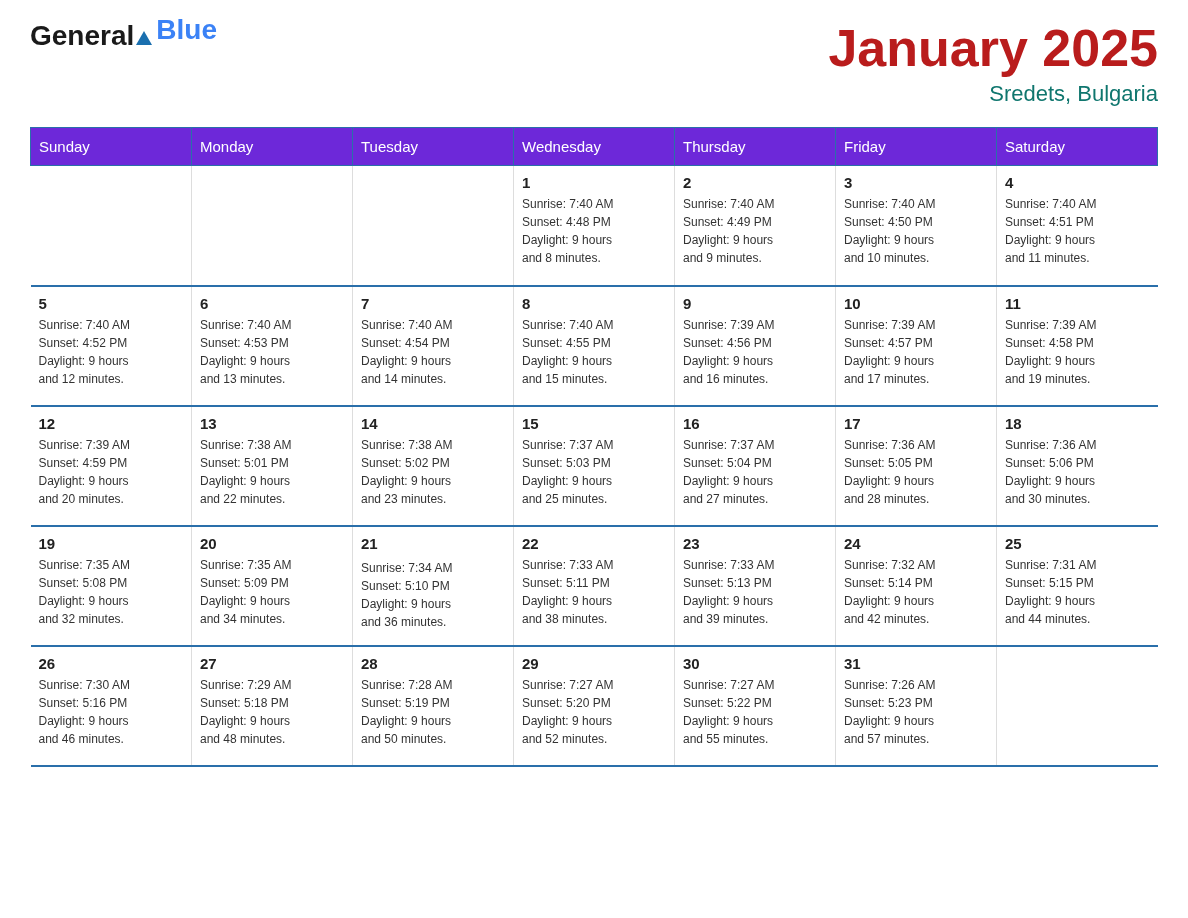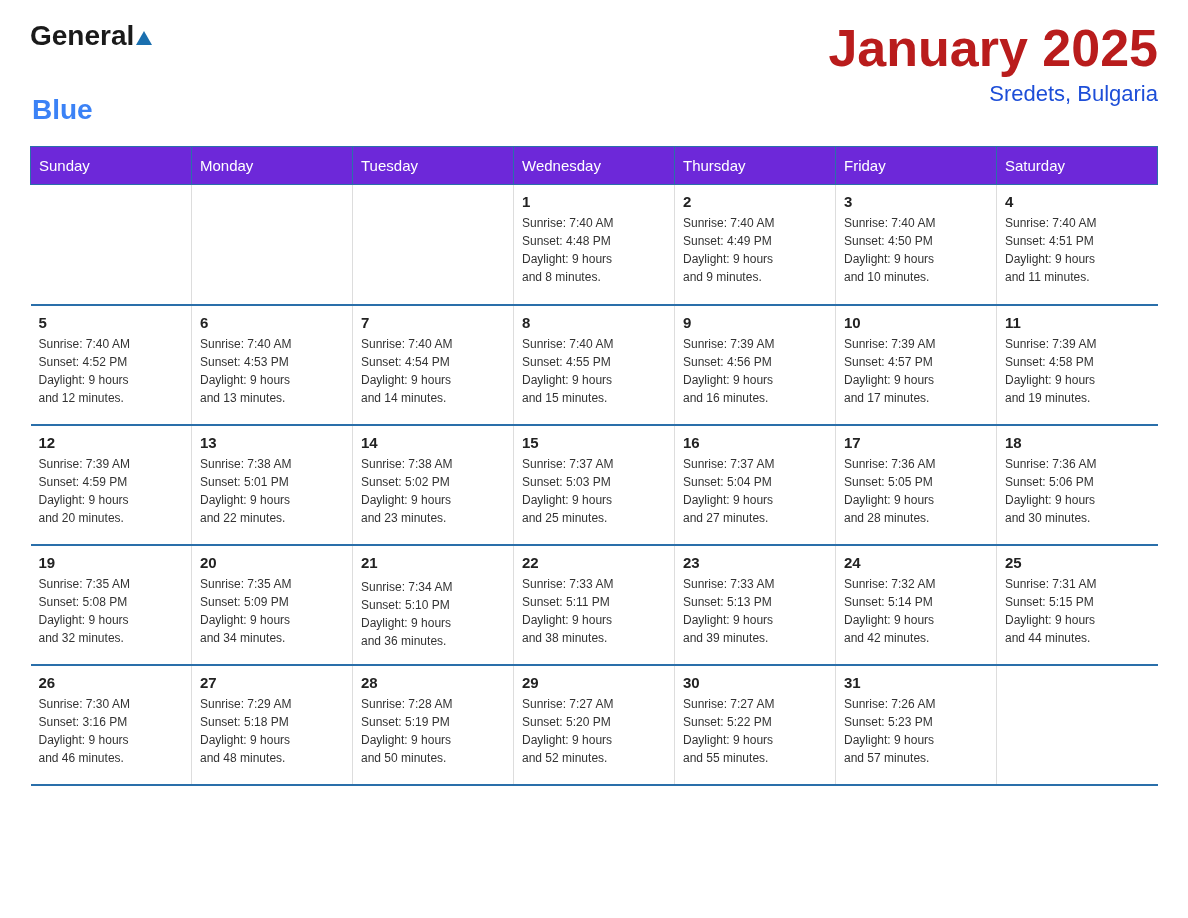--- a/index.html
+++ b/index.html
@@ -11,23 +11,21 @@
       min-height: 918px;
     }
     .header-area {
       display: flex;
       justify-content: space-between;
       align-items: flex-start;
       margin-bottom: 20px;
     }
     .logo {
       display: flex;
-      flex-direction: column;
       align-items: flex-start;
-      gap: 48px;
     }
     .logo-text {
       display: flex;
       align-items: center;
       font-size: 28px;
       font-weight: bold;
       color: #1a1a1a;
     }
     .logo-general {
       color: #1a1a1a;
@@ -41,21 +39,21 @@
       text-align: right;
     }
     .page-title {
       font-size: 52px;
       font-weight: bold;
       color: #b91c1c;
       line-height: 1.1;
     }
     .subtitle {
       font-size: 22px;
-      color: #1d4ed8;
+      color: #0f766e;
       margin-top: 4px;
     }
     table {
       width: 100%;
       border-collapse: collapse;
       table-layout: fixed;
     }
     thead tr {
       background-color: #6d28d9;
     }
@@ -320,21 +318,21 @@
           <div class="day-info" style="white-space: pre-line;">Sunrise: 7:31 AM
 Sunset: 5:15 PM
 Daylight: 9 hours
 and 44 minutes.</div>
         </td>
       </tr>
       <tr>
         <td>
           <span class="day-number">26</span>
           <div class="day-info" style="white-space: pre-line;">Sunrise: 7:30 AM
-Sunset: 3:16 PM
+Sunset: 5:16 PM
 Daylight: 9 hours
 and 46 minutes.</div>
         </td>
         <td>
           <span class="day-number">27</span>
           <div class="day-info" style="white-space: pre-line;">Sunrise: 7:29 AM
 Sunset: 5:18 PM
 Daylight: 9 hours
 and 48 minutes.</div>
         </td>

